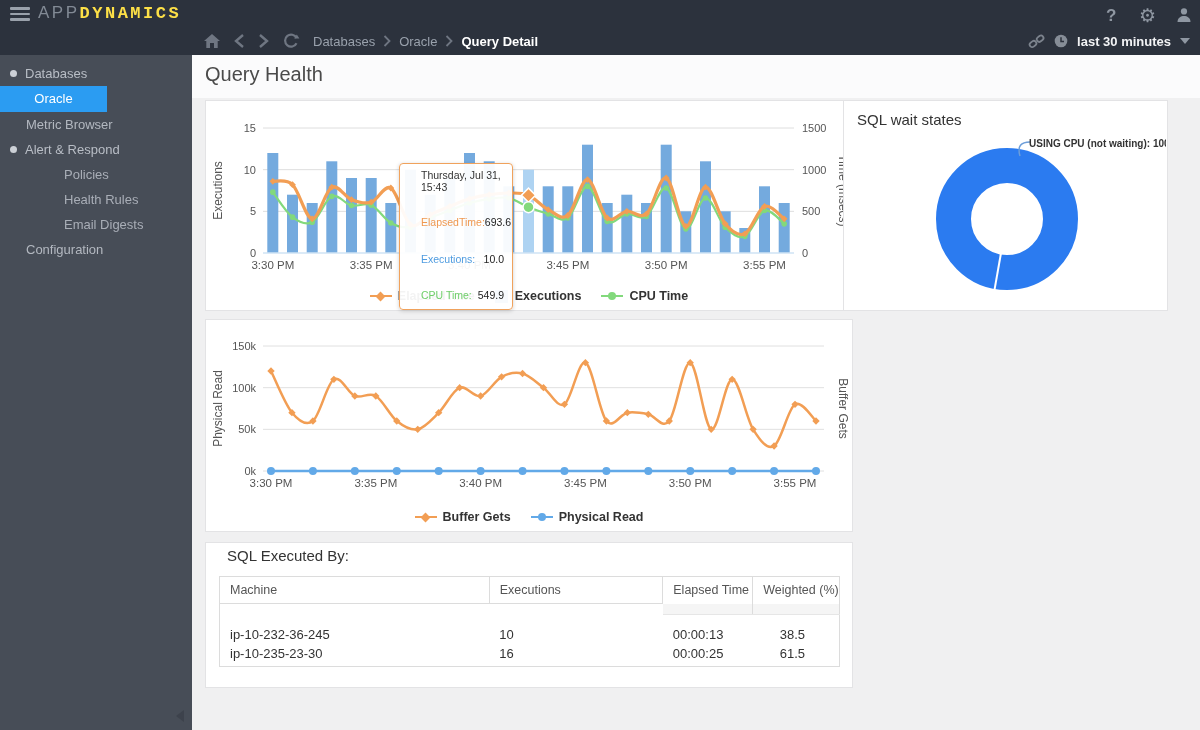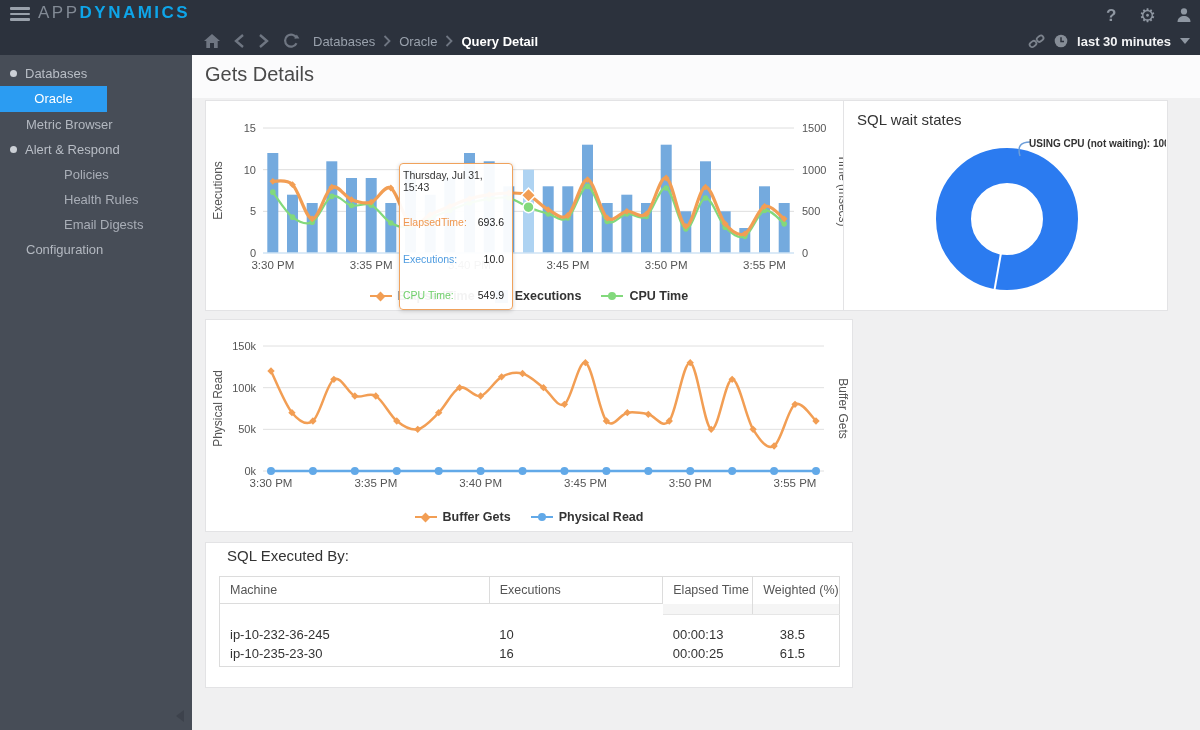--- a/index.html
+++ b/index.html
@@ -6,21 +6,21 @@
   html,body { margin:0; padding:0; }
   body {
     width:1200px; height:730px; overflow:hidden; position:relative;
     background:#f0f0f1; font-family:"Liberation Sans", sans-serif;
   }
   
   .topbar { position:absolute; left:0; top:0; width:1200px; height:55px; background:#2c323d; z-index:10; }
   .hamburger { position:absolute; left:10px; top:7px; width:20px; height:14px; cursor:pointer; }
   .hamburger span { display:block; height:2.6px; background:#9aa1ab; margin-bottom:3px; border-radius:1px; }
   .logo { position:absolute; left:38px; top:3px; font-size:17px; letter-spacing:2.5px; color:#828a95; }
-  .logo b { font-weight:bold; color:#0ea5e9; }
+  .logo b { font-weight:bold; color:#fde047;font-family:Liberation Mono, monospace; }
   .top-ico { position:absolute; top:4px; color:#8f97a2; cursor:pointer; }
   .help-ico { left:1106px; font-size:17px; font-weight:bold; top:6px; }
   .gear-ico { left:1139px; font-size:19px; top:4px; }
   .user-ico { left:1176px; top:7px; }
   
   .bc-left { position:absolute; left:203px; top:27px; height:28px; display:flex; align-items:center; gap:13px; }
   .bc-ico { display:inline-flex; cursor:pointer; }
   .crumbs { display:flex; align-items:center; gap:8px; font-size:13px; color:#99a1ac; }
   .crumb { cursor:pointer; }
   .crumb.current { color:#ffffff; font-weight:bold; cursor:default; }
@@ -52,21 +52,21 @@
   
   .legend { position:absolute; bottom:7px; left:0; right:0; display:flex; justify-content:center; gap:20px;
     font-size:12.5px; font-weight:bold; color:#333; }
   .legend-item { display:flex; align-items:center; gap:6px; cursor:pointer; }
   .lg-marker { position:relative; width:22px; height:12px; display:inline-flex; align-items:center; justify-content:center; }
   .lg-line { position:absolute; left:0; right:0; top:5px; height:2.4px; }
   .lg-diamond { width:7px; height:7px; transform:rotate(45deg); z-index:1; }
   .lg-circle { width:8px; height:8px; border-radius:50%; z-index:1; }
   .lg-square { width:13px; height:13px; }
   
-  .tooltip { position:absolute; left:193px; top:62px; width:114px; padding:5px 8px 6px 3px; z-index:6;
+  .tooltip { position:absolute; left:193px; top:62px; width:114px; padding:5px 8px 6px 21px; z-index:6;
     background:rgba(255,255,255,0.94); border:1px solid #f0a25c; border-radius:4px;
     box-shadow:0 1px 4px rgba(0,0,0,0.18); font-size:10.5px; color:#333; }
   .tt-title { margin-bottom:3px; color:#333; }
   .tt-row { display:flex; justify-content:space-between; line-height:14.5px;margin-top:22px; }
   .tt-val { color:#222; }
   
   .donut-callout { position:absolute; left:185px; top:37px; right:1px; overflow:hidden; white-space:nowrap;
     font-size:10px; font-weight:bold; color:#333; }
   
   .sql-title { position:absolute; left:13px; top:10px; width:150px; font-size:16px; line-height:1.15; color:#333; }
@@ -177,21 +177,21 @@
       <div class="sb-item lvl2"><span>Policies</span></div>
       <div class="sb-item lvl2"><span>Health Rules</span></div>
       <div class="sb-item lvl2"><span>Email Digests</span></div>
       <div class="sb-item lvl1"><span>Configuration</span></div>
     </div>
   <div class="sb-collapse"></div>
 </div>
 
 <div class="content">
   <div class="head-strip">
-    <div class="page-title">Gets Details</div>
+    <div class="page-title">Query Health</div>
   </div>
 
   <div class="card" id="card-chart1">
     <svg id="chart1" width="646" height="175">
         <text x="50" y="156" text-anchor="end" font-size="11" fill="#555">0</text>
         <line x1="57" y1="110.33333333333334" x2="588" y2="110.33333333333334" stroke="#dedede" stroke-width="1"></line>
         <text x="50" y="114.33333333333334" text-anchor="end" font-size="11" fill="#555">5</text>
         <line x1="57" y1="68.66666666666667" x2="588" y2="68.66666666666667" stroke="#dedede" stroke-width="1"></line>
         <text x="50" y="72.66666666666667" text-anchor="end" font-size="11" fill="#555">10</text>
         <line x1="57" y1="27" x2="588" y2="27" stroke="#dedede" stroke-width="1"></line>

